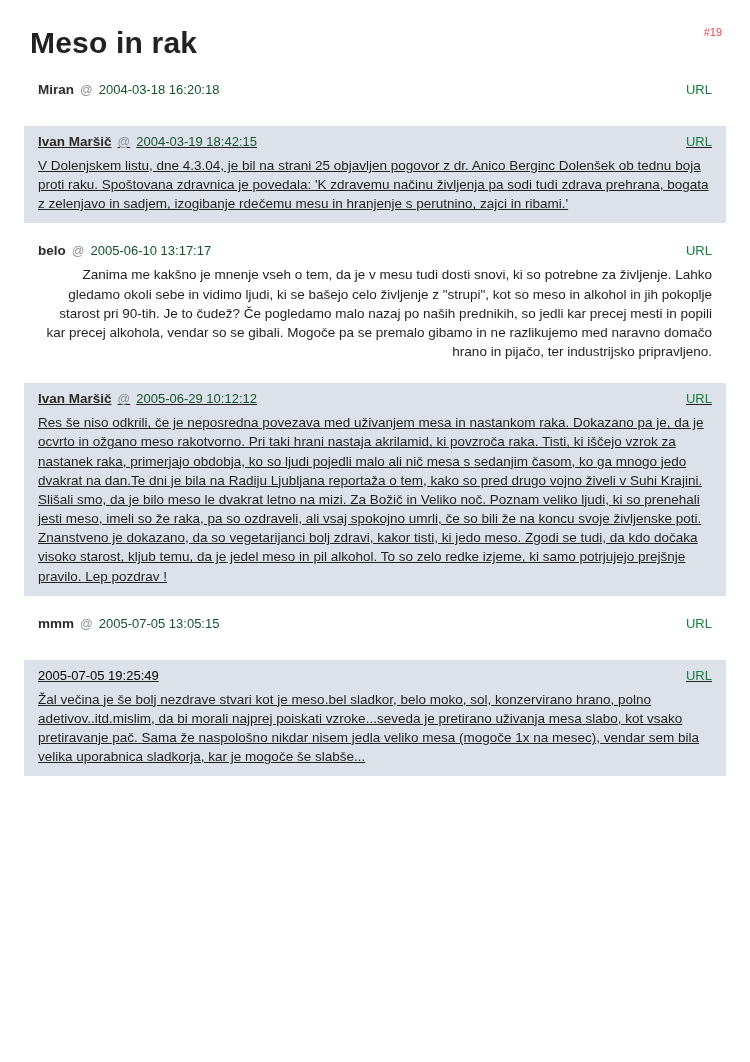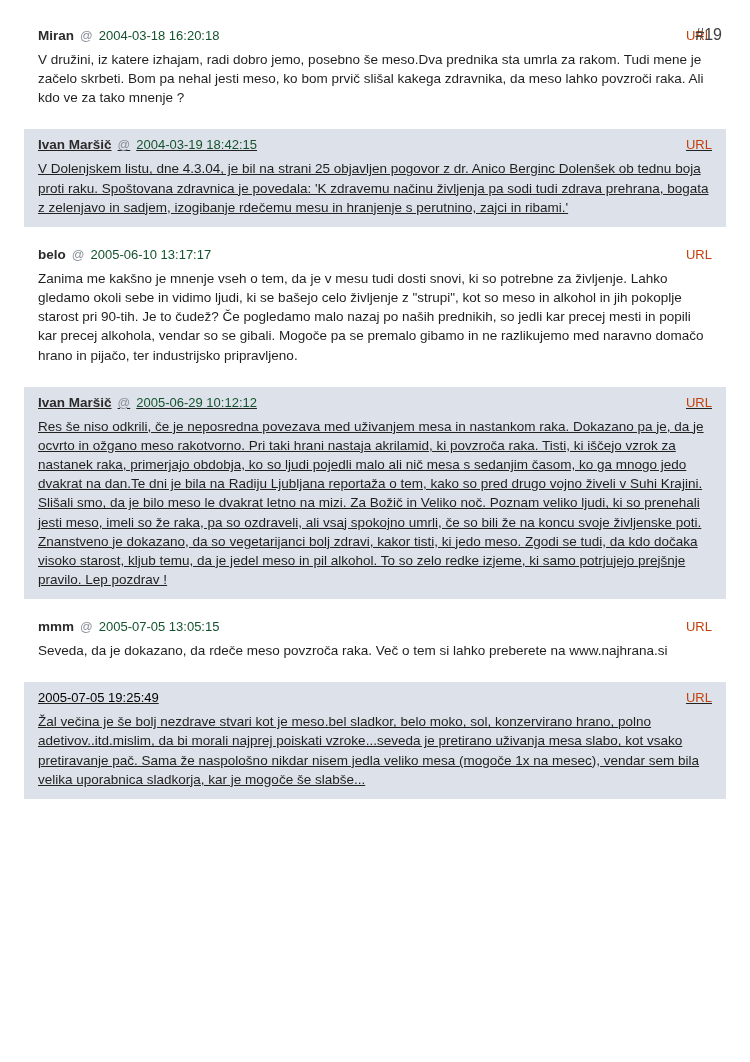--- a/index.html
+++ b/index.html
@@ -16,22 +16,22 @@
   .page {
     position: relative;
     width: 750px;
     box-sizing: border-box;
     padding: 20px 24px 20px 24px;
   }
   .thread-id {
     position: absolute;
     top: 26px;
     right: 28px;
-    font-size: 16px;
-    color: #404040;
+    font-size: 11px;
+    color: #ef4444;
   }
   .thread-title {
     font-size: 30px;
     font-weight: bold;
     color: #222222;
     margin: 6px 0 14px 6px;
     letter-spacing: 0.2px;
   }
   .posts {
     display: block;
@@ -40,20 +40,21 @@
     box-sizing: border-box;
     padding: 8px 14px 10px 14px;
     margin: 0 0 2px 0;
   }
   .post.alt {
     background: #dde2ea;
     text-decoration: underline;
   }
   .post.plain {
     background: #ffffff;
+    text-align: right;
   }
   .post-head {
     display: flex;
     align-items: baseline;
     justify-content: space-between;
     margin-bottom: 7px;
   }
   .post-meta {
     display: flex;
     align-items: baseline;
@@ -70,54 +71,54 @@
   }
   .timestamp {
     color: #14532d;
     font-size: 13px;
   }
   .timestamp.anon {
     color: #000000;
   }
   .url-link {
     font-size: 13px;
-    color: #c2410c;
+    color: #15803d;
     text-decoration: none;
     cursor: pointer;
   }
   .post-body {
     font-size: 13.5px;
     line-height: 1.42;
     color: #1f1f1f;
     white-space: normal;
   }
   .spacer {
     height: 10px;
   }
 </style>
 </head>
 <body>
 
 <div class="page">
 
   <div class="thread-id">#19</div>
 
+  <h1 class="thread-title">Meso in rak</h1>
 
   <div class="posts">
 
     <div class="post plain">
       <div class="post-head">
         <div class="post-meta">
           <span class="author">Miran</span>
           <span class="at">@</span>
           <span class="timestamp">2004-03-18 16:20:18</span>
         </div>
         <a class="url-link" href="#">URL</a>
       </div>
-      <div class="post-body">V družini, iz katere izhajam, radi dobro jemo, posebno še meso.Dva prednika sta umrla za rakom. Tudi mene je začelo skrbeti. Bom pa nehal jesti meso, ko bom prvič slišal kakega zdravnika, da meso lahko povzroči raka. Ali kdo ve za tako mnenje ?</div>
     </div>
 
     <div class="spacer"></div>
 
     <div class="post alt">
       <div class="post-head">
         <div class="post-meta">
           <span class="author">Ivan Maršič</span>
           <span class="at">@</span>
           <span class="timestamp">2004-03-19 18:42:15</span>
@@ -159,21 +160,20 @@
 
     <div class="post plain">
       <div class="post-head">
         <div class="post-meta">
           <span class="author">mmm</span>
           <span class="at">@</span>
           <span class="timestamp">2005-07-05 13:05:15</span>
         </div>
         <a class="url-link" href="#">URL</a>
       </div>
-      <div class="post-body">Seveda, da je dokazano, da rdeče meso povzroča raka. Več o tem si lahko preberete na www.najhrana.si</div>
     </div>
 
     <div class="spacer"></div>
 
     <div class="post alt">
       <div class="post-head">
         <div class="post-meta">
           <span class="timestamp anon">2005-07-05 19:25:49</span>
         </div>
         <a class="url-link" href="#">URL</a>

